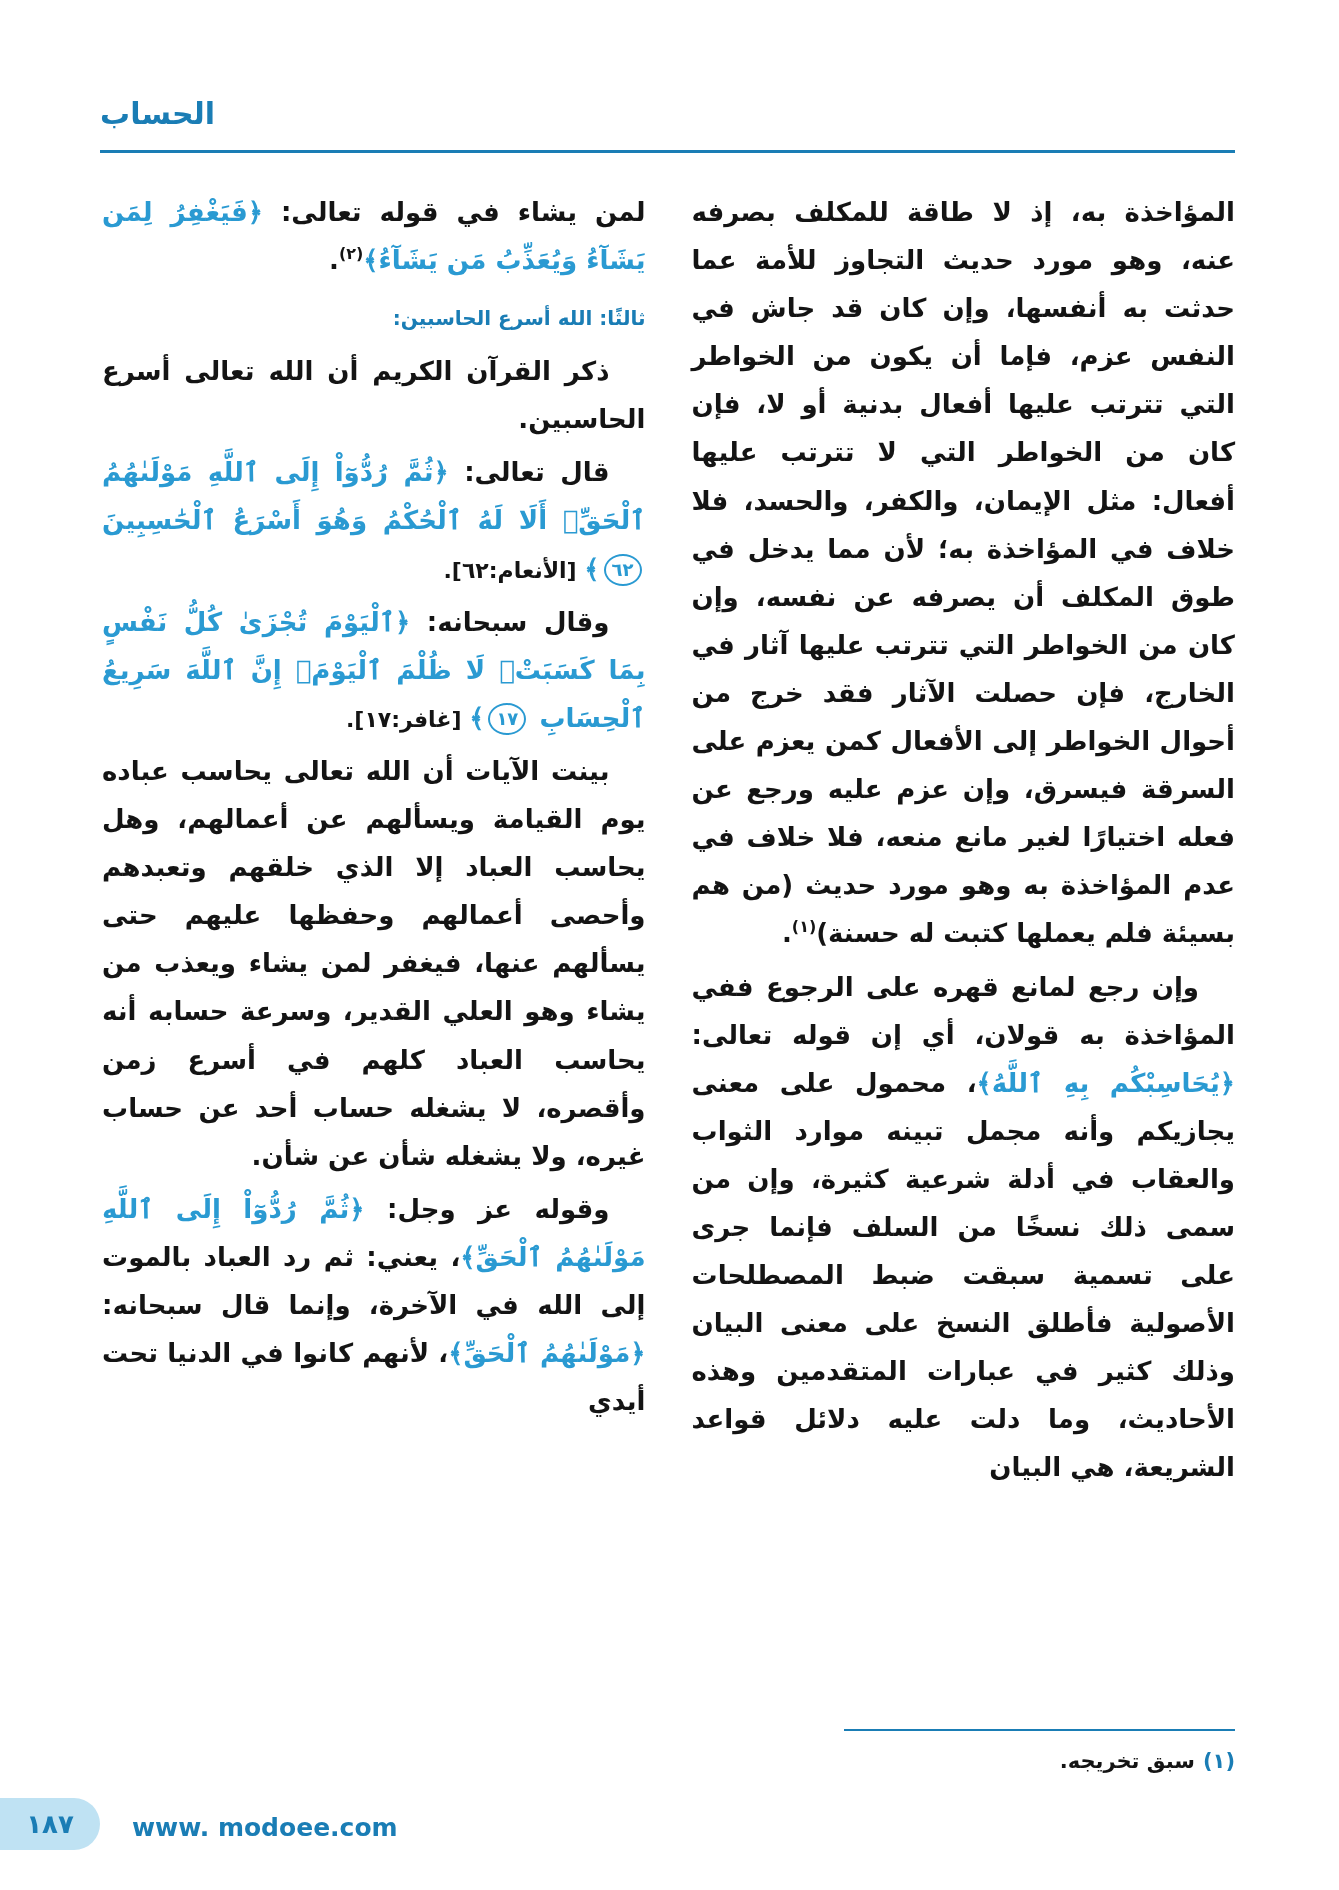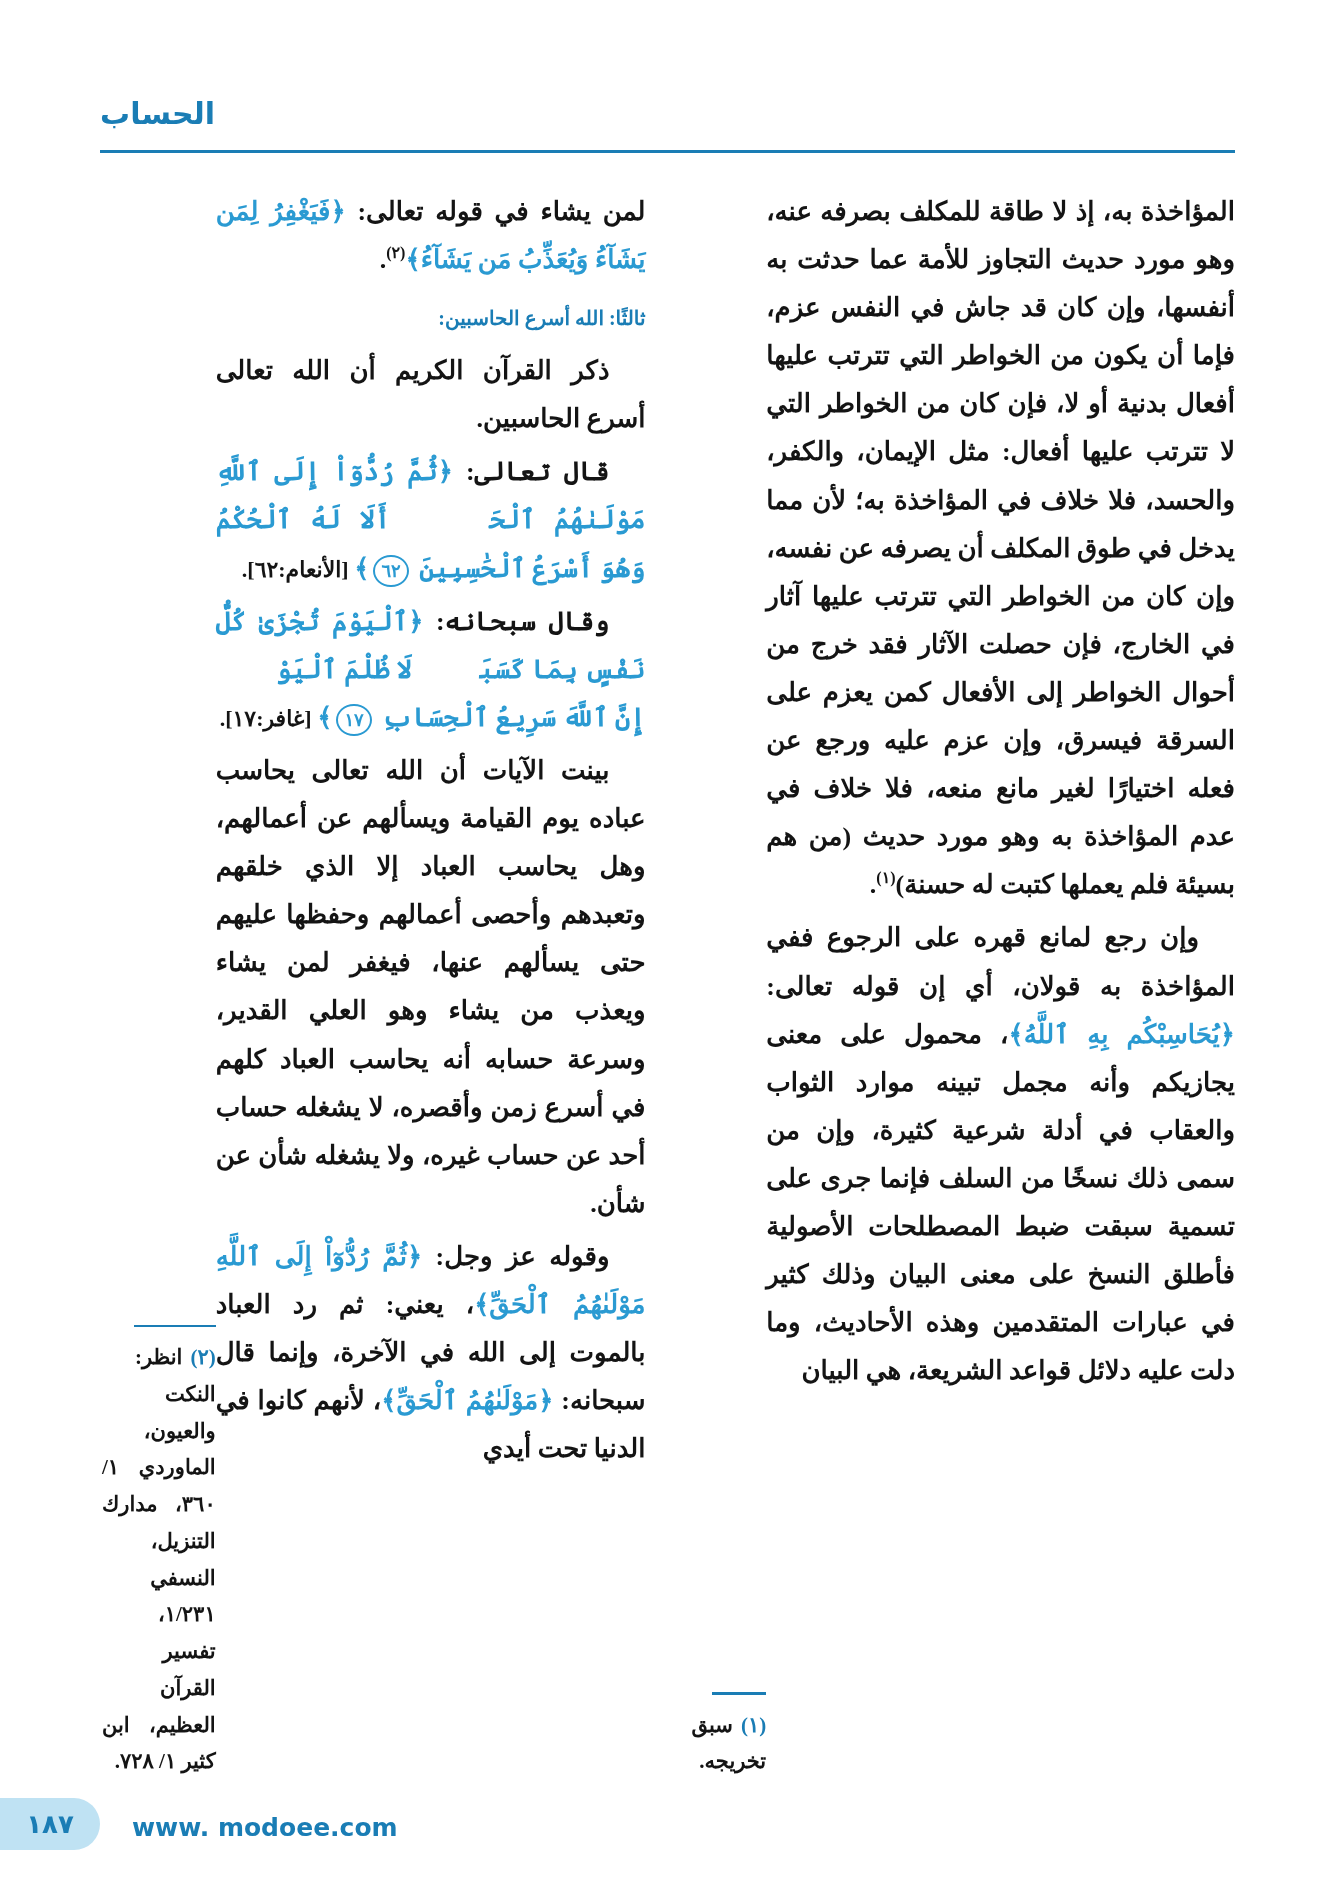--- a/index.html
+++ b/index.html
@@ -19,21 +19,21 @@
   }
   .header-rule{
     position:absolute;top:150px;left:100px;width:1135px;height:3px;
     background:#1a7db5;
   }
   
   .content{
     position:absolute;top:188px;left:102px;width:1133px;height:1592px;
     display:flex;gap:46px;
   }
-  .column{flex:1;display:flex;flex-direction:row;min-width:0;font-family:Liberation Serif, serif;}
+  .column{flex:1;display:flex;flex-direction:column;min-width:0;}
   .block{
     font-size:26px;font-weight:700;line-height:1.85;
     text-align:justify;margin:0 0 5px 0;
   }
   .block.indent{text-indent:36px;}
   .block.heading{
     color:#1a7db5;font-size:20px;margin:16px 0 10px 0;text-align:right;
   }
   .seg-text{color:#141414;}
   .seg-verse{color:#2a9ad2;}
@@ -88,26 +88,20 @@
     <div class="column">
       <div>
           <div class="block paragraph"><span class="seg-text">لمن يشاء في قوله تعالى: </span><span class="seg-verse">﴿فَيَغْفِرُ لِمَن يَشَآءُ وَيُعَذِّبُ مَن يَشَآءُ﴾</span><span class="seg-fnmark">(٢)</span><span class="seg-text">.</span></div>
           <div class="block heading"><span>ثالثًا: الله أسرع الحاسبين:</span></div>
           <div class="block paragraph indent"><span class="seg-text">ذكر القرآن الكريم أن الله تعالى أسرع الحاسبين.</span></div>
           <div class="block paragraph indent"><span class="seg-text">قال تعالى: </span><span class="seg-verse">﴿ثُمَّ رُدُّوٓاْ إِلَى ٱللَّهِ مَوْلَىٰهُمُ ٱلْحَقِّۚ أَلَا لَهُ ٱلْحُكْمُ وَهُوَ أَسْرَعُ ٱلْحَٰسِبِينَ </span><span class="seg-ayah">٦٢</span><span class="seg-verse">﴾</span><span class="seg-ref"> [الأنعام:٦٢].</span></div>
           <div class="block paragraph indent"><span class="seg-text">وقال سبحانه: </span><span class="seg-verse">﴿ٱلْيَوْمَ تُجْزَىٰ كُلُّ نَفْسٍ بِمَا كَسَبَتْۚ لَا ظُلْمَ ٱلْيَوْمَۚ إِنَّ ٱللَّهَ سَرِيعُ ٱلْحِسَابِ </span><span class="seg-ayah">١٧</span><span class="seg-verse">﴾</span><span class="seg-ref"> [غافر:١٧].</span></div>
           <div class="block paragraph indent"><span class="seg-text">بينت الآيات أن الله تعالى يحاسب عباده يوم القيامة ويسألهم عن أعمالهم، وهل يحاسب العباد إلا الذي خلقهم وتعبدهم وأحصى أعمالهم وحفظها عليهم حتى يسألهم عنها، فيغفر لمن يشاء ويعذب من يشاء وهو العلي القدير، وسرعة حسابه أنه يحاسب العباد كلهم في أسرع زمن وأقصره، لا يشغله حساب أحد عن حساب غيره، ولا يشغله شأن عن شأن.</span></div>
           <div class="block paragraph indent"><span class="seg-text">وقوله عز وجل: </span><span class="seg-verse">﴿ثُمَّ رُدُّوٓاْ إِلَى ٱللَّهِ مَوْلَىٰهُمُ ٱلْحَقِّ﴾</span><span class="seg-text">، يعني: ثم رد العباد بالموت إلى الله في الآخرة، وإنما قال سبحانه: </span><span class="seg-verse">﴿مَوْلَىٰهُمُ ٱلْحَقِّ﴾</span><span class="seg-text">، لأنهم كانوا في الدنيا تحت أيدي</span></div>
         </div>
-      <div class="footnote-area">
-        <div class="fn-sep"></div>
-        <div class="fn-line">
-          <span class="fn-num">(٢)</span><span class="fn-text">انظر: النكت والعيون، الماوردي ١/ ٣٦٠، مدارك التنزيل، النسفي ١/٢٣١، تفسير القرآن العظيم، ابن كثير ١/ ٧٢٨.</span>
-        </div>
-      </div>
     </div>
 
   </div>
 
   <div class="page-pill">
     <span class="page-number">١٨٧</span>
   </div>
   <div class="website">www. modoee.com</div>
 
 </div>

